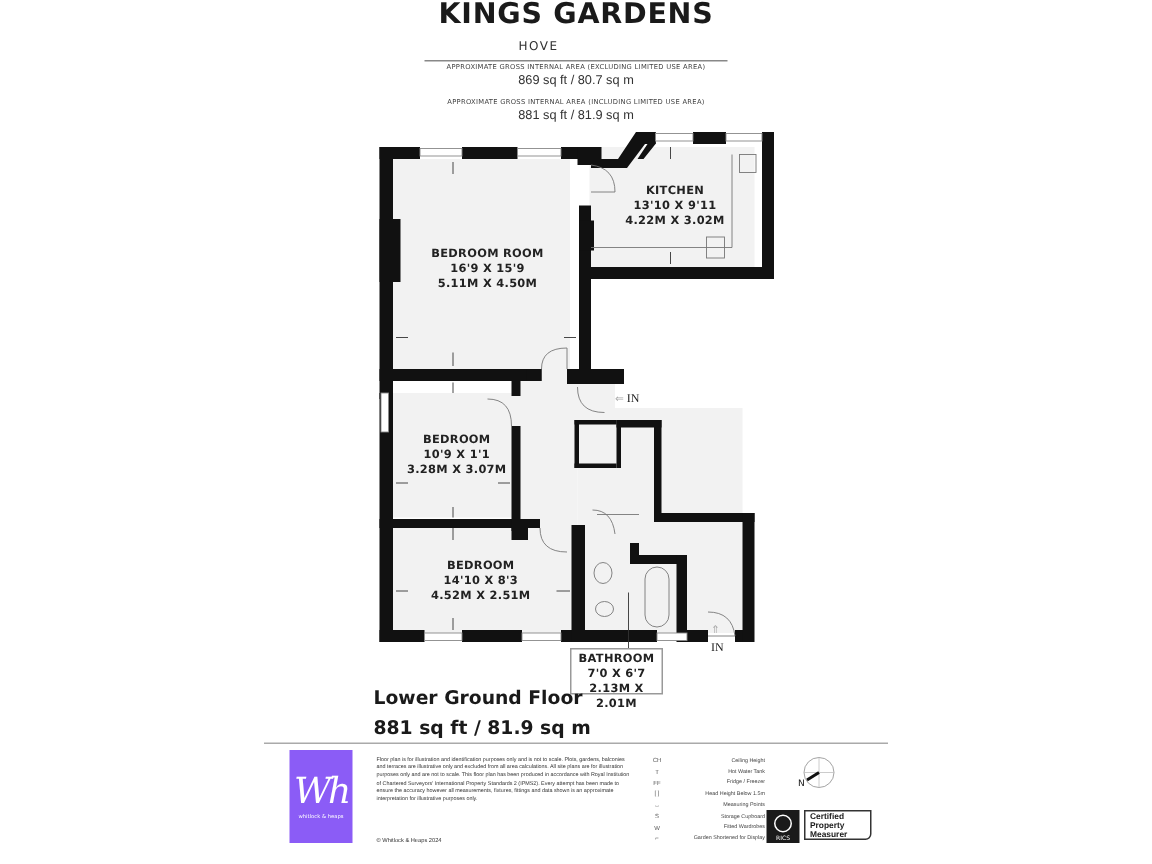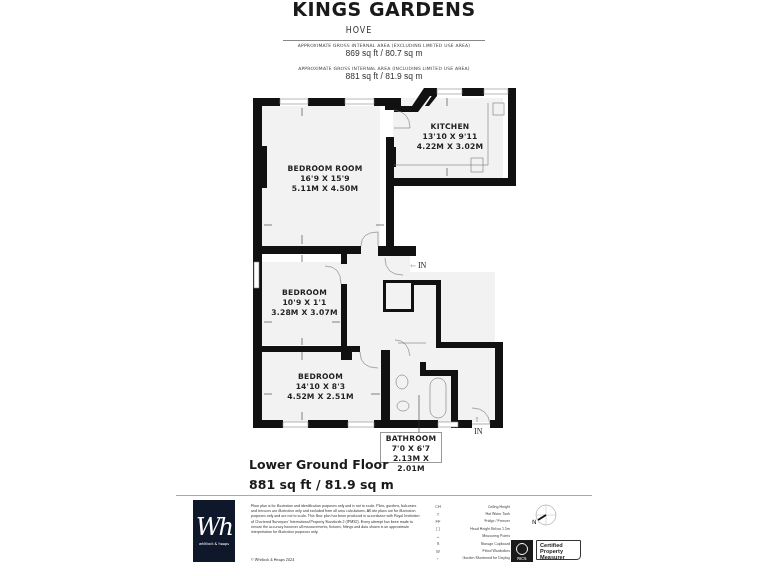--- a/index.html
+++ b/index.html
@@ -8,21 +8,21 @@
     .title { left: 0; width: 768px; top: -2px; text-align: center; font-weight: bold; font-size: 19px; letter-spacing: 0.5px; color: #1a1a1a; font-family: "DejaVu Sans", sans-serif; }
     .subtitle { left: 0; width: 718px; top: 26px; text-align: center; font-size: 8px; letter-spacing: 1px; color: #333; }
     .rule { left: 283px; width: 202px; top: 40px; height: 1px; background: #888; }
     .area-cap { left: 0; width: 768px; text-align: center; font-size: 4.5px; color: #444; letter-spacing: 0.2px; }
     .area-val { left: 0; width: 768px; text-align: center; font-size: 8.5px; color: #333; font-family: "Liberation Sans", sans-serif; }
     .room-label { text-align: center; font-weight: bold; font-size: 7.6px; line-height: 10px; color: #222; font-family: "DejaVu Sans", sans-serif; letter-spacing: 0.2px; }
     .in-label { font-size: 8px; color: #222; font-family: Liberation Serif, serif; }
     .floor-name { left: 249px; top: 436px; font-weight: bold; font-size: 12.5px; color: #1a1a1a; font-family: "DejaVu Sans", sans-serif; margin-top: 21px; }
     .floor-area { left: 249px; top: 477px; font-weight: bold; font-size: 12.5px; color: #1a1a1a; font-family: "DejaVu Sans", sans-serif; }
     .footer-rule { left: 176px; width: 416px; top: 495px; height: 1px; background: #aaa; }
-    .logo { left: 193px; top: 500px; width: 42px; height: 62px; background: #0f172a; color: #fff; text-align: center; }
+    .logo { left: 193px; top: 500px; width: 42px; height: 62px; background: #8b5cf6; color: #fff; text-align: center; }
     .logo-wh { font-family: "DejaVu Serif", serif; font-style: italic; font-size: 24px; line-height: 30px; margin-top: 12px; letter-spacing: -2px; }
     .logo-sub { font-size: 3.5px; line-height: 5px; }
     .disclaimer { left: 251px; top: 504px; width: 172px; font-size: 3.6px; line-height: 5.2px; color: #333; font-family: "Liberation Sans", sans-serif; }
     .copyright { left: 251px; top: 558px; font-size: 3.8px; color: #333; font-family: "Liberation Sans", sans-serif; }
     .legend { left: 432px; top: 503px; width: 78px; }
     .legend-row { display: flex; justify-content: space-between; align-items: center; height: 7.4px; font-size: 3.6px; color: #444; font-family: "Liberation Sans", sans-serif; }
     .legend-sym { width: 12px; text-align: center; font-size: 4px; color: #555; }
     .compass { left: 532px; top: 503px; width: 26px; height: 26px; }
     .rics { left: 511px; top: 540px; width: 72px; height: 22px; }
     .rics-box { position: absolute; left: 0; top: 0; width: 22px; height: 22px; background: #1a1a1a; color: #fff; font-size: 4px; text-align: center; }

